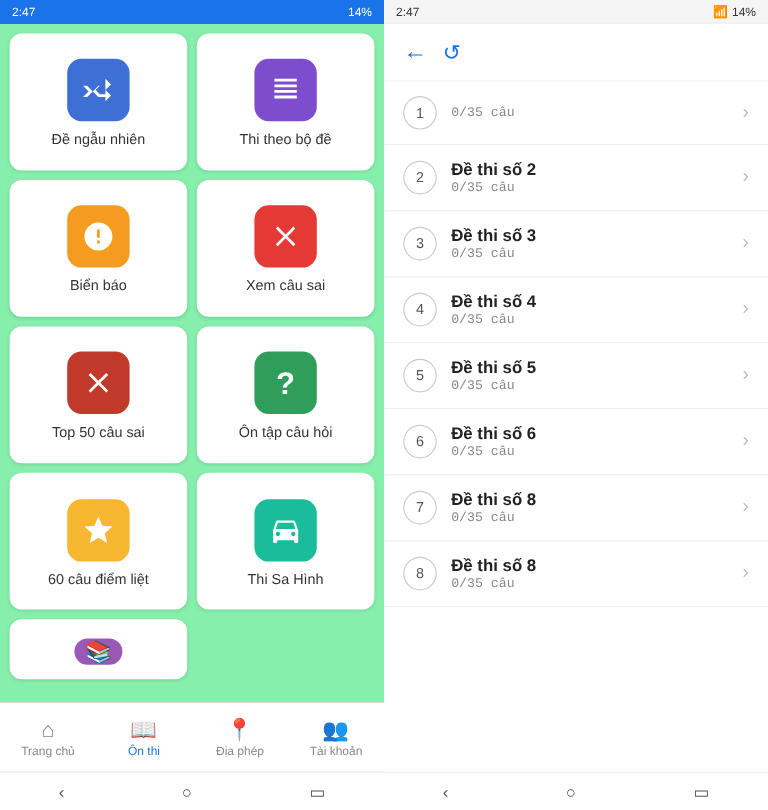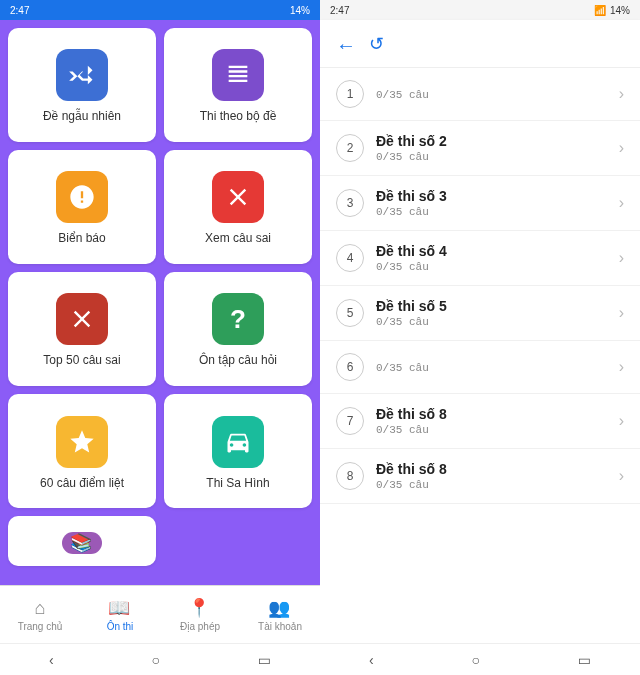--- a/index.html
+++ b/index.html
@@ -67,21 +67,21 @@
     }
 
     
     .menu-grid {
       flex: 1;
       overflow-y: auto;
       padding: 8px;
       display: grid;
       grid-template-columns: 1fr 1fr;
       gap: 8px;
-      background: #8b5cf6;
+      background: #86efac;
     }
     .menu-item {
       background: white;
       border-radius: 10px;
       display: flex;
       flex-direction: column;
       align-items: center;
       justify-content: center;
       padding: 16px 8px 12px;
       gap: 8px;
@@ -400,20 +400,21 @@
     <div class="exam-number">5</div>
     <div class="exam-info">
       <div class="exam-title">Đề thi số 5</div>
       <div class="exam-sub">0/35 câu</div>
     </div>
     <span class="exam-chevron">›</span>
   </div>
       <div class="exam-item">
     <div class="exam-number">6</div>
     <div class="exam-info">
+      <div class="exam-title">Đề thi số 6</div>
       <div class="exam-sub">0/35 câu</div>
     </div>
     <span class="exam-chevron">›</span>
   </div>
       <div class="exam-item">
     <div class="exam-number">7</div>
     <div class="exam-info">
       <div class="exam-title">Đề thi số 8</div>
       <div class="exam-sub">0/35 câu</div>
     </div>

